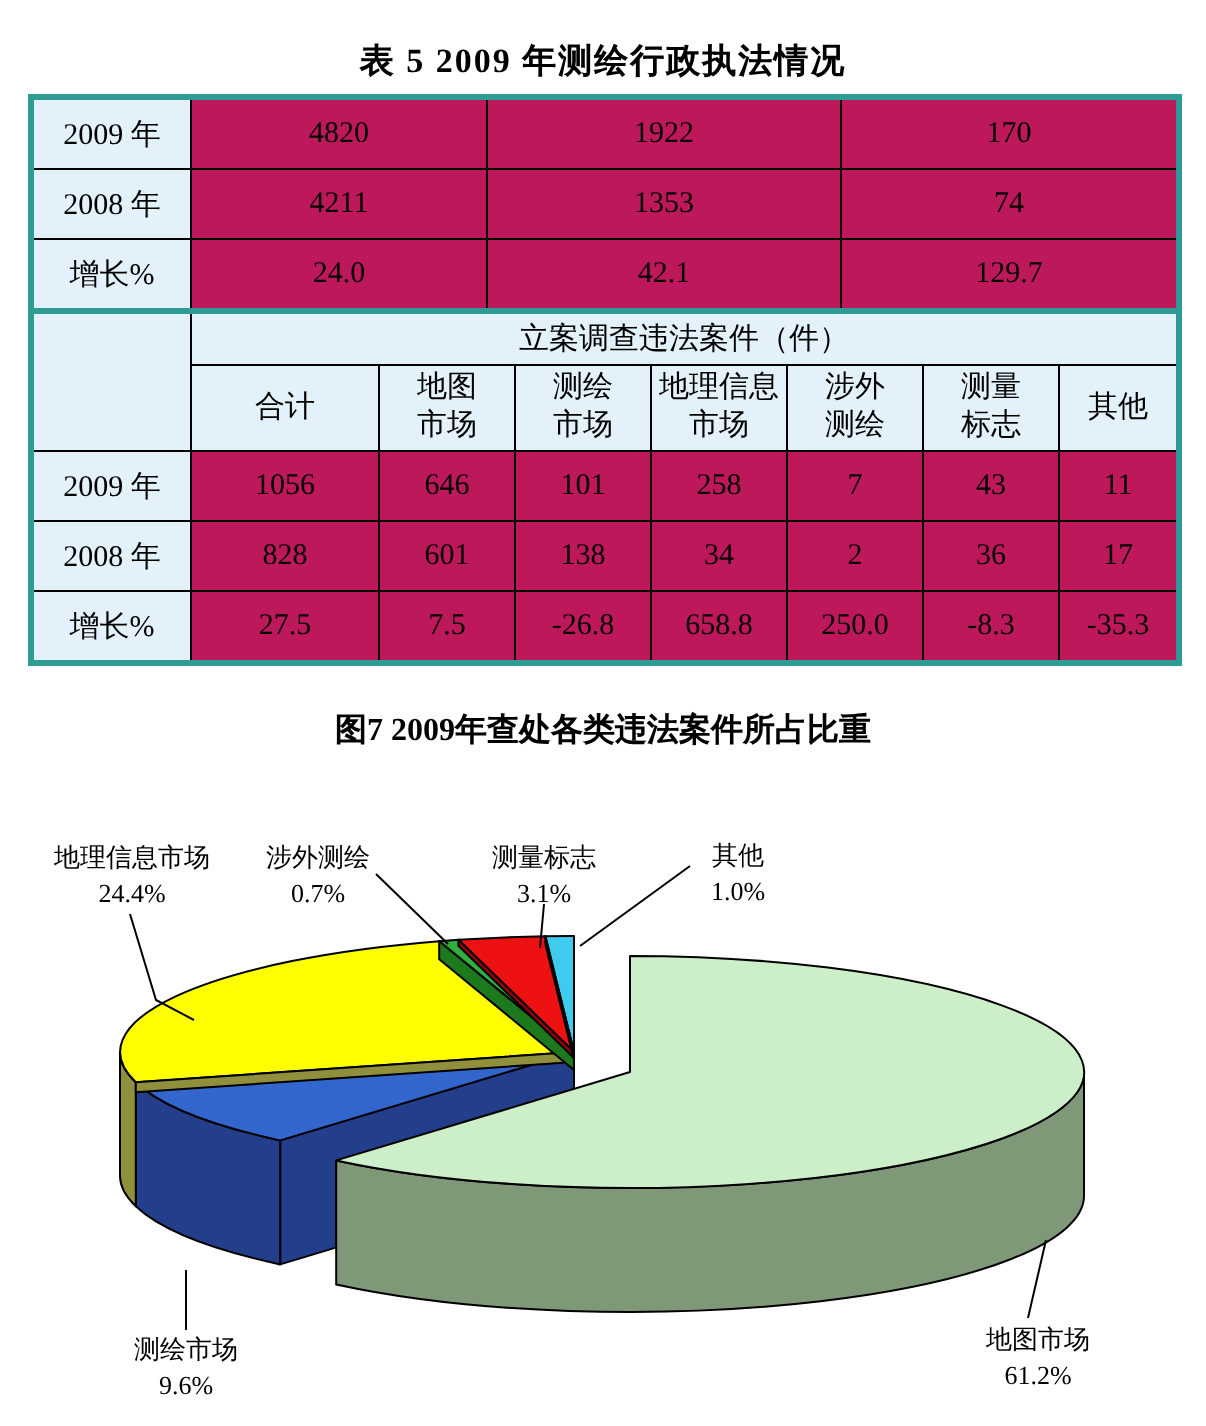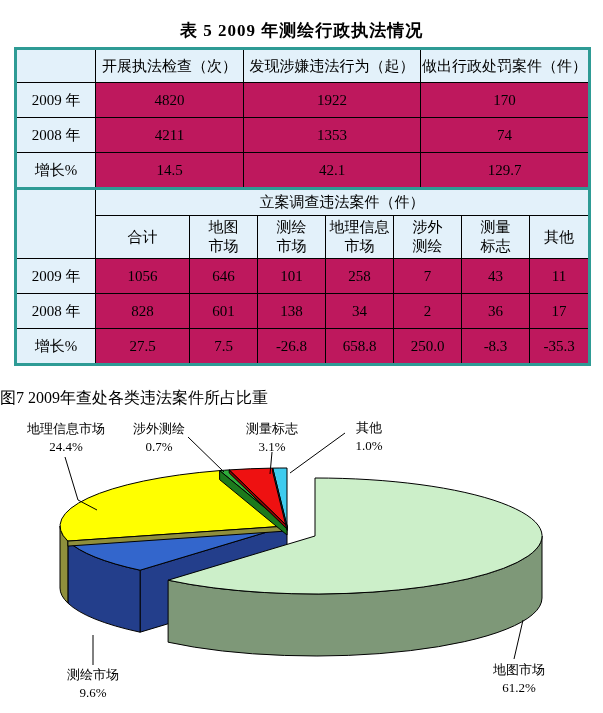--- a/index.html
+++ b/index.html
@@ -13,21 +13,21 @@
   #tableA{border:3px solid var(--teal);}
   #tableB{border:3px solid var(--teal);margin-top:-3px;}
   th,td{border:1px solid #000;text-align:center;vertical-align:middle;font-weight:normal;font-size:15px;padding:0;overflow:hidden;}
   th.hb{background:var(--hdr);}
   td{background:#be185d;}
   #tableA tr.hrow th{height:32px;}
   #tableA tr.drow th,#tableA tr.drow td{height:34px;}
   #tableB tr.grow th{height:25px;}
   #tableB tr.srow th{height:42px;line-height:19px;}
   #tableB tr.drow th,#tableB tr.drow td{height:34px;}
-  .fig-title{text-align:left;font-weight:normal;font-size:16px;margin-top:22px;}
+  .fig-title{text-align:center;font-weight:bold;font-size:16px;margin-top:22px;}
   #overlay{position:absolute;left:0;top:0;width:603px;height:713px;pointer-events:none;}
   .callout{position:absolute;text-align:center;font-size:13px;line-height:18px;}
   .co-dlxx{left:13px;top:420px;width:106px;}
   .co-swch{left:117px;top:420px;width:84px;}
   .co-clbz{left:230px;top:420px;width:84px;}
   .co-qt  {left:337px;top:419px;width:64px;}
   .co-chsc{left:51px;top:666px;width:84px;text-align:center;}
   .co-dtsc{left:476px;top:661px;width:86px;text-align:center;}
 </style>
 </head>
@@ -36,41 +36,35 @@
 <div class="doc-title">表 5  2009 年测绘行政执法情况</div>
 
 <table id="tableA">
   <colgroup>
       <col style="width:80px">
       <col style="width:148px">
       <col style="width:177px">
       <col style="width:169px">
     </colgroup>
   <tbody id="tbodyA">
-      <tr class="hrow">
-        <th class="hb"></th>
-        <th class="hb">开展执法检查（次）</th>
-        <th class="hb">发现涉嫌违法行为（起）</th>
-        <th class="hb">做出行政处罚案件（件）</th>
-      </tr>
       <tr class="drow">
         <th class="hb">2009 年</th>
         <td>4820</td>
         <td>1922</td>
         <td>170</td>
       </tr>
       <tr class="drow">
         <th class="hb">2008 年</th>
         <td>4211</td>
         <td>1353</td>
         <td>74</td>
       </tr>
       <tr class="drow">
         <th class="hb">增长%</th>
-        <td>14.5</td>
+        <td>24.0</td>
         <td>42.1</td>
         <td>129.7</td>
       </tr>
     </tbody>
 </table>
 
 <table id="tableB">
   <colgroup>
       <col style="width:80px">
       <col style="width:94px">

